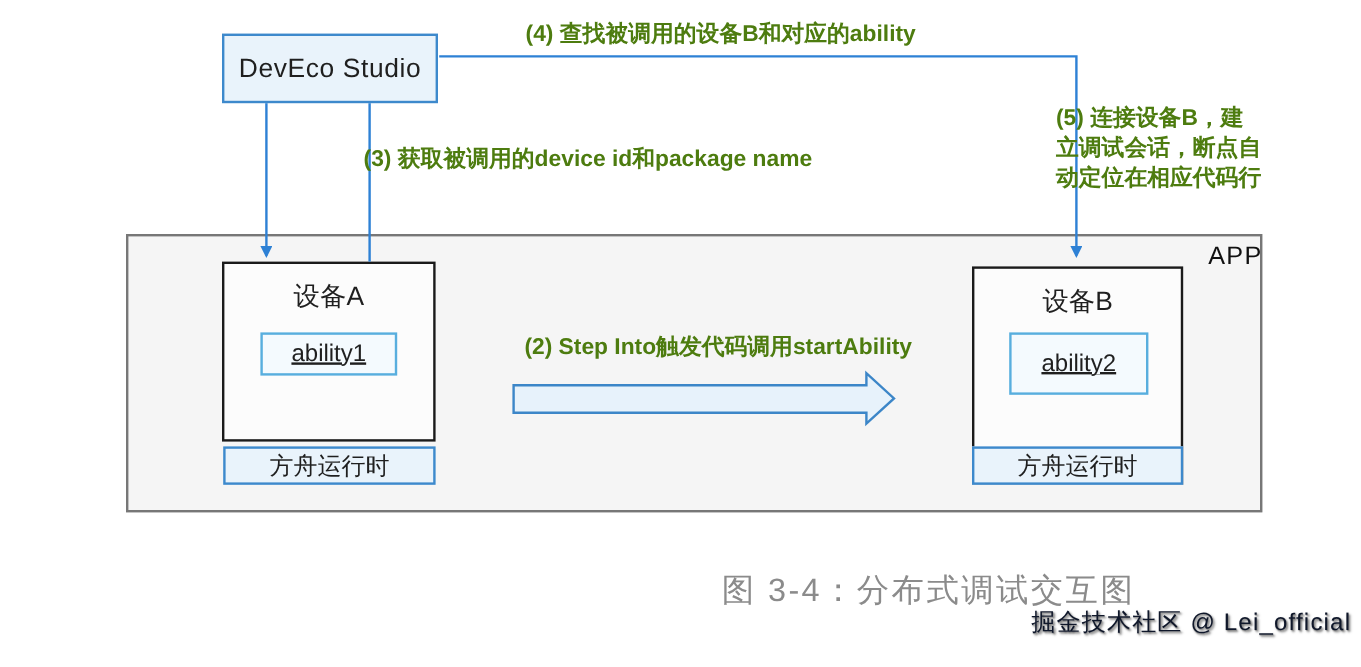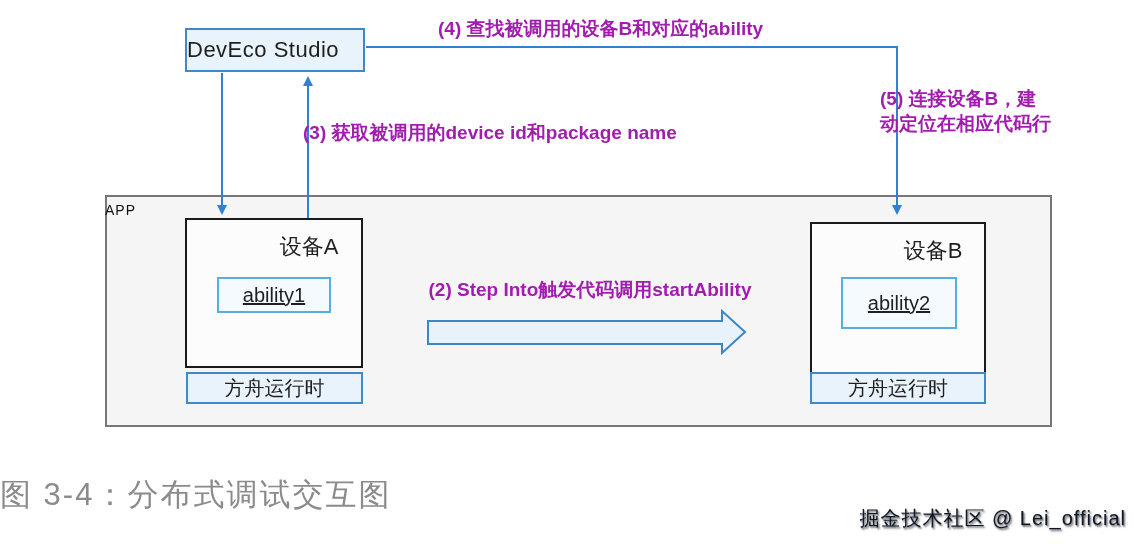--- a/index.html
+++ b/index.html
@@ -15,51 +15,51 @@
     --caption-gray:#8b8b8b;
     --text-dark:#1f1f1f;
   }
   html,body{margin:0;padding:0;background:#ffffff;}
   body{font-family:"Liberation Sans","DejaVu Sans",sans-serif;color:var(--text-dark);}
   .canvas{position:relative;width:1134px;height:556px;background:#ffffff;overflow:hidden;}
 
   .abs{position:absolute;box-sizing:border-box;}
 
   .deveco-box{
-    left:185px;top:28px;width:180px;height:44px;
+    left:185px;top:28px;width:180px;height:58px;
     background:var(--box-blue-fill);
     border:2px solid var(--box-blue-border);
-    display:flex;align-items:center;
+    display:flex;align-items:center;justify-content:center;
     font-size:22px;letter-spacing:.5px;
   }
 
-  .step-label{font-size:19px;font-weight:600;line-height:25px;color:#a21caf;white-space:nowrap;}
+  .step-label{font-size:19px;font-weight:600;line-height:25px;color:#4d7c0f;white-space:nowrap;}
   .step1{left:52px;top:97px;width:210px;text-align:center;}
   .step3{left:303px;top:120px;}
   .step4{left:438px;top:16px;}
   .step5{left:880px;top:86px;width:232px;text-align:left;}
-  .step2{left:420px;top:277px;width:340px;text-align:center;}
+  .step2{left:420px;top:277px;width:340px;text-align:right;}
 
   .app-box{
     left:105px;top:195px;width:947px;height:232px;
     background:var(--outer-fill);
     border:2px solid var(--outer-border);
   }
   .app-label{
-    left:105px;top:202px;width:947px;text-align:left;
-    font-size:14px;letter-spacing:1px;color:#111;
+    left:105px;top:202px;width:947px;text-align:right;
+    font-size:21px;letter-spacing:1px;color:#111;
   }
 
   .device-box{
     background:var(--device-fill);
     border:2px solid var(--device-border);
   }
   .device-a{left:185px;top:218px;width:178px;height:150px;}
   .device-b{left:810px;top:222px;width:176px;height:182px;}
-  .device-title{width:100%;text-align:center;margin-top:12px;font-size:22px;padding-left:35px;}
+  .device-title{width:100%;text-align:center;margin-top:12px;font-size:22px;}
 
   .ability-box{
     background:var(--ability-fill);
     border:2px solid var(--ability-border);
     display:flex;align-items:center;justify-content:center;
     font-size:20px;
     text-decoration:underline;
   }
   .ability-a{left:217px;top:277px;width:114px;height:36px;}
   .ability-b{left:841px;top:277px;width:116px;height:52px;}
@@ -69,22 +69,22 @@
     border:2px solid var(--box-blue-border);
     display:flex;align-items:center;justify-content:center;
     font-size:20px;
   }
   .runtime-a{left:186px;top:372px;width:177px;height:32px;}
   .runtime-b{left:810px;top:372px;width:176px;height:32px;}
 
   .overlay{left:0;top:0;width:1134px;height:556px;pointer-events:none;}
 
   .caption{
-    left:0;top:474px;width:946px;text-align:left;
-    font-size:31px;color:var(--caption-gray);letter-spacing:2px;
+    left:0;top:474px;width:946px;text-align:right;
+    font-size:27px;color:var(--caption-gray);letter-spacing:2px;
   }
 
   .watermark{
     right:8px;top:505px;
     font-size:20px;color:#0f172a;letter-spacing:1px;white-space:nowrap;
     text-shadow:1.5px 1.5px 2px rgba(110,110,110,.95), .5px .5px 1px rgba(130,130,130,.8);
   }
 </style>
 </head>
 <body>
@@ -123,20 +123,21 @@
   </svg>
 
   <div class="abs deveco-box">
     <span>DevEco Studio</span>
   </div>
 
   <div class="abs step-label step3">(3) 获取被调用的device id和package name</div>
   <div class="abs step-label step4">(4) 查找被调用的设备B和对应的ability</div>
   <div class="abs step-label step5">
     <div>(5) 连接设备B，建</div>
+    <div>立调试会话，断点自</div>
     <div>动定位在相应代码行</div>
   </div>
   <div class="abs step-label step2">(2) Step Into触发代码调用startAbility</div>
 
   <div class="abs caption">图 3-4：分布式调试交互图</div>
   <div class="abs watermark">掘金技术社区 @ Lei_official</div>
 
 </div>
 
 </body></html>

